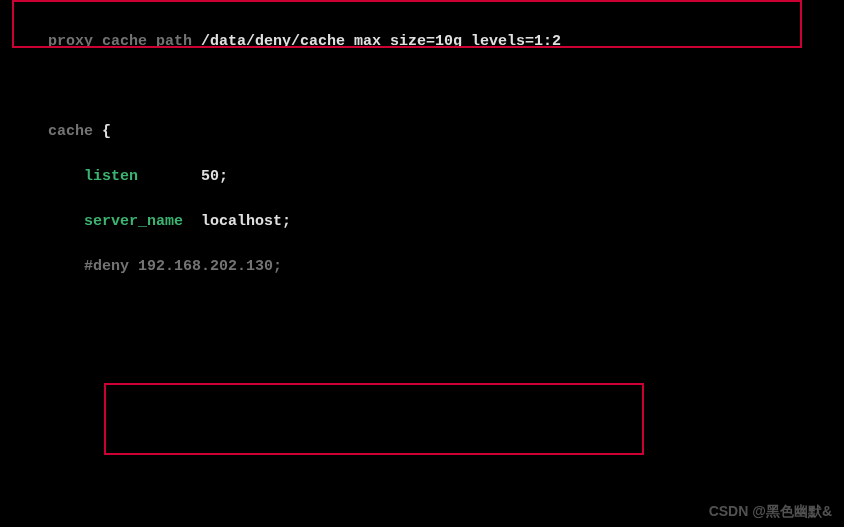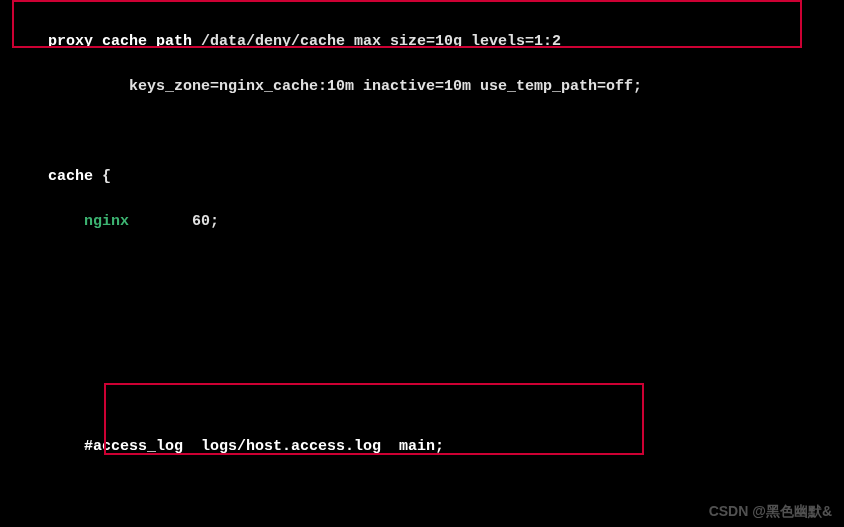--- a/index.html
+++ b/index.html
@@ -12,21 +12,21 @@
       width: 844px;
       height: 527px;
       position: relative;
       overflow: hidden;
     }
     .code-area {
       line-height: 1.5;
       white-space: pre;
       position: relative;
     }
-    .blue { color: #ffffff; }
+    .blue { color: #737373; }
     .green { color: #3cb371; }
     .white { color: #e0e0e0; }
     .box1 {
       position: absolute;
       top: 0px;
       left: 12px;
       width: 790px;
       height: 48px;
       border: 2px solid #cc0033;
     }
@@ -47,29 +47,29 @@
       font-size: 14px;
       font-family: sans-serif;
       text-align: right;
     }
   </style>
 </head>
 <body>
 
 <div class="code-area">
 <div><span class="white">    </span><span class="blue">proxy_cache_path</span><span class="white"> /data/deny/cache max_size=10g levels=1:2</span></div>
-<div><span class="white">             keys_zone=nginx_cache:10m inactive=10m use_temp_path=off;</span></div>
 <div>&nbsp;</div>
 <div><span class="blue">    cache</span><span class="white"> {</span></div>
-<div><span class="white">        </span><span class="green">nginx</span><span class="white">       60;</span></div>
+<div><span class="white">        </span><span class="green">listen</span><span class="white">       50;</span></div>
+<div><span class="white">        </span><span class="green">server_name</span><span class="white">  localhost;</span></div>
+<div><span class="white">        </span><span class="blue">#deny 192.168.202.130;</span></div>
+<div>&nbsp;</div>
 <div><span class="white">        </span></div>
 <div>&nbsp;</div>
 <div><span class="white">        </span></div>
-<div>&nbsp;</div>
-<div><span class="white">        </span><span class="blue">#access_log  logs/host.access.log  main;</span></div>
 <div>&nbsp;</div>
 
 
 
 
 
 
 
 
 

